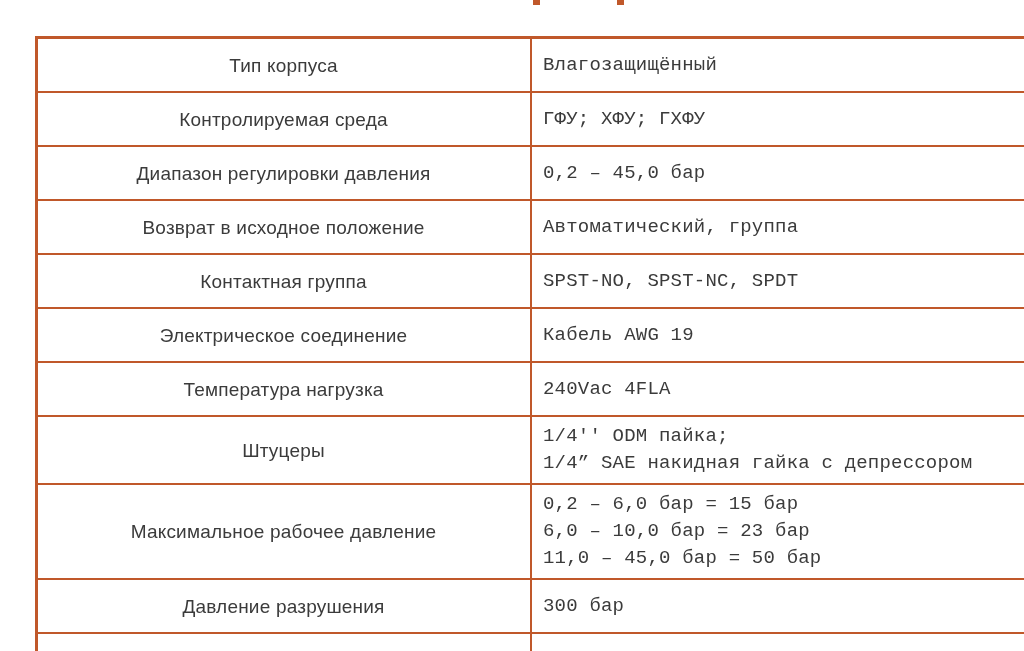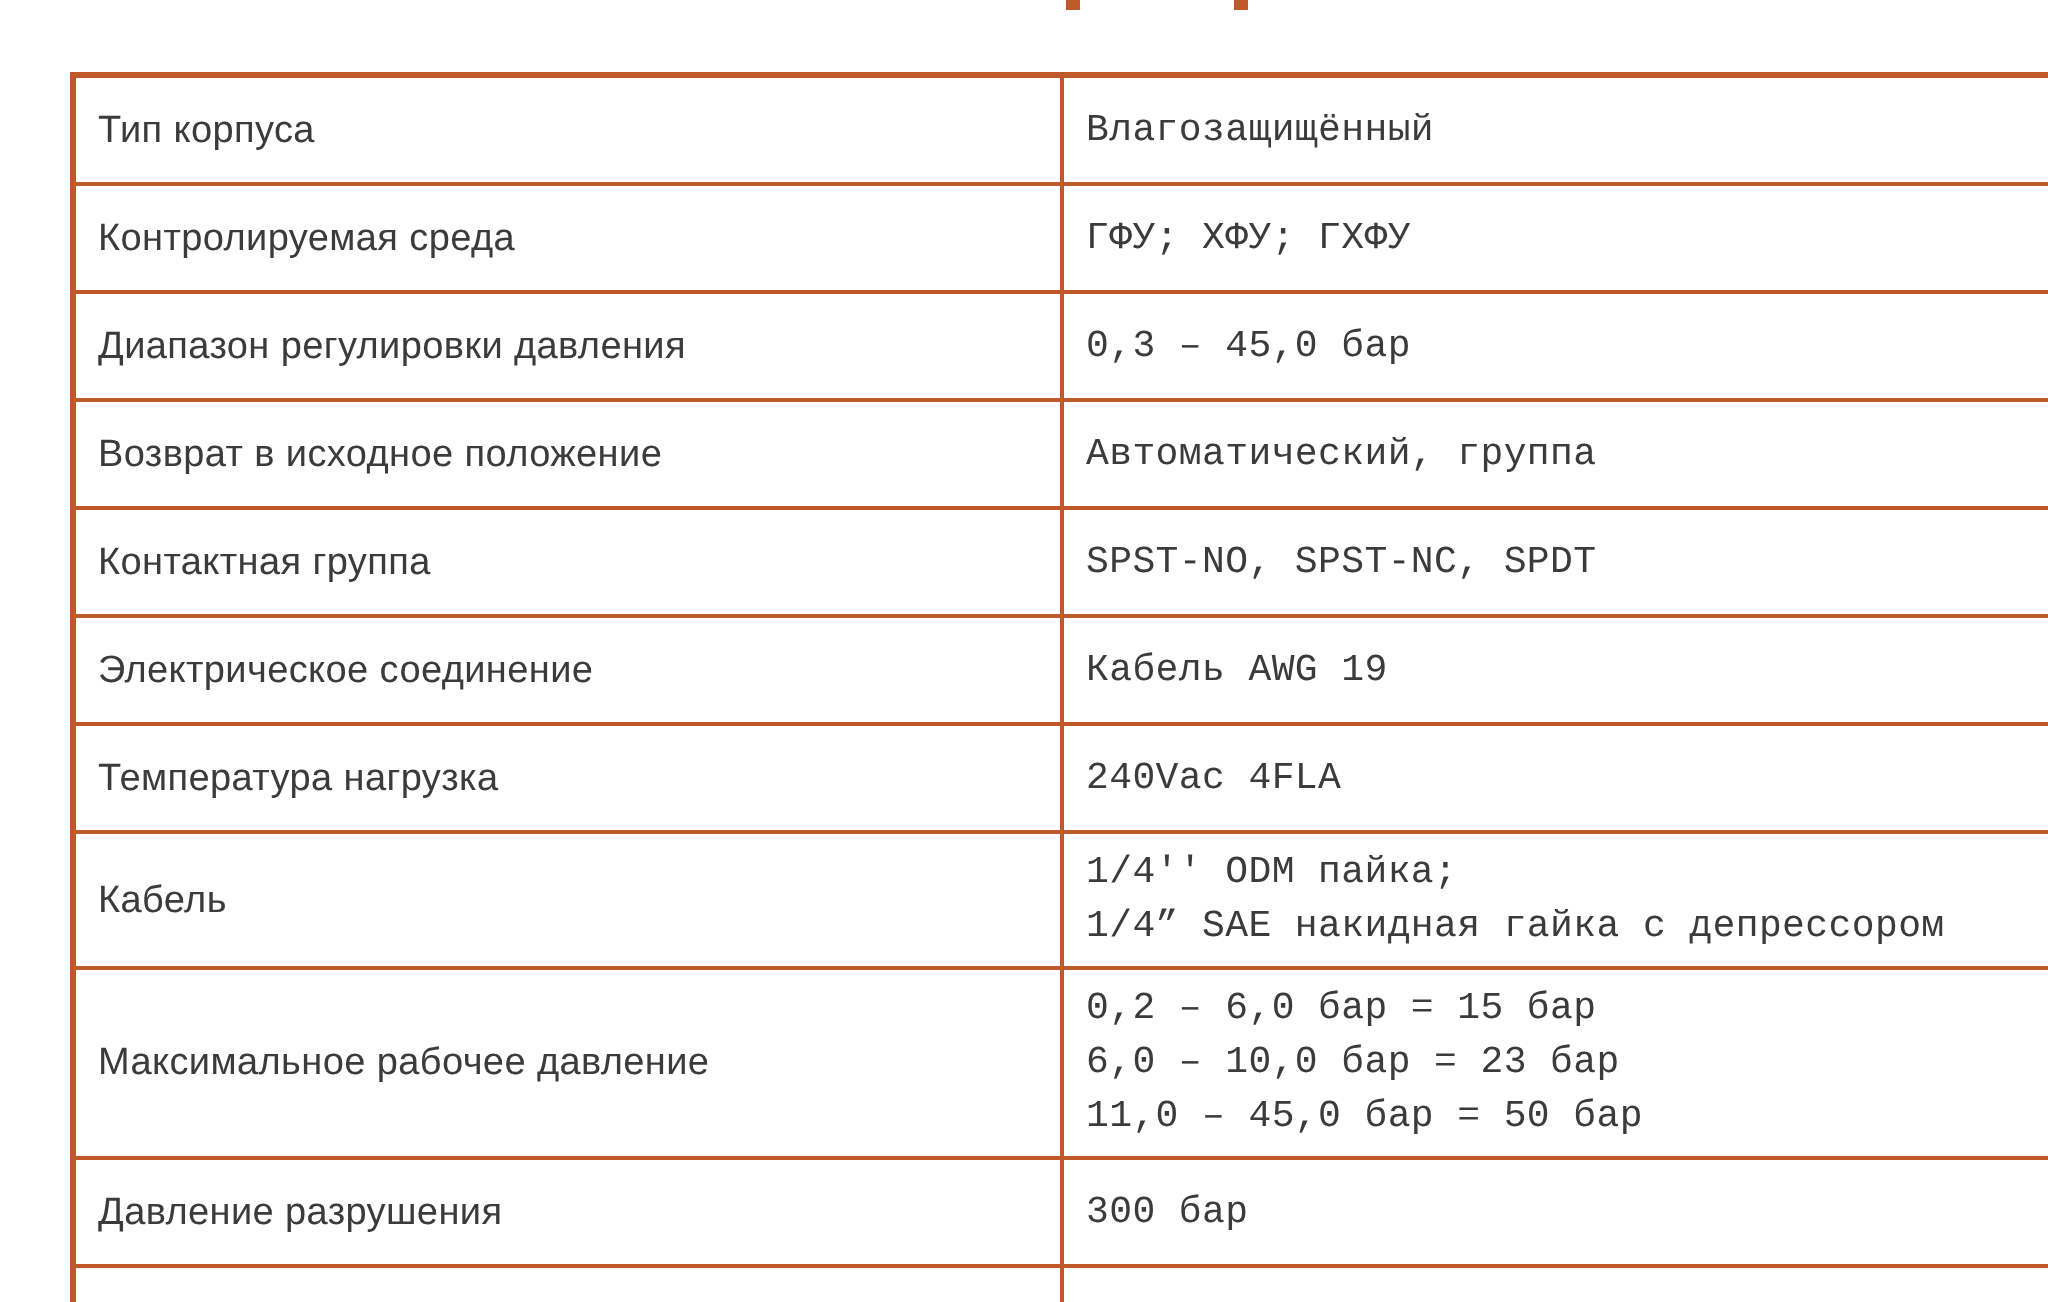--- a/index.html
+++ b/index.html
@@ -38,21 +38,21 @@
     border: 2px solid #C0582A;
     vertical-align: middle;
     padding: 6px 12px 6px 11px;
     height: 40px;
     font-size: 19px;
     line-height: 27px;
     color: #3B3B3B;
     letter-spacing: 0.2px;
     background: #ffffff;
   }
-  table.spec-table td.label-cell { width: 469px; }
+  table.spec-table td.label-cell { width: 469px; text-align: center; }
   table.spec-table td.value-cell { width: 479px; }
   .value-line { white-space: nowrap; font-family: Liberation Mono, monospace; }
 </style>
 </head>
 <body>
 
 <div>
   <div class="title-fragment f1"></div>
   <div class="title-fragment f2"></div>
 </div>
@@ -67,21 +67,21 @@
       </tr>
       <tr>
         <td class="label-cell">Контролируемая среда</td>
         <td class="value-cell">
           <div class="value-line">ГФУ; ХФУ; ГХФУ</div>
         </td>
       </tr>
       <tr>
         <td class="label-cell">Диапазон регулировки давления</td>
         <td class="value-cell">
-          <div class="value-line">0,3 – 45,0 бар</div>
+          <div class="value-line">0,2 – 45,0 бар</div>
         </td>
       </tr>
       <tr>
         <td class="label-cell">Возврат в исходное положение</td>
         <td class="value-cell">
           <div class="value-line">Автоматический, группа</div>
         </td>
       </tr>
       <tr>
         <td class="label-cell">Контактная группа</td>
@@ -95,21 +95,21 @@
           <div class="value-line">Кабель AWG 19</div>
         </td>
       </tr>
       <tr>
         <td class="label-cell">Температура нагрузка</td>
         <td class="value-cell">
           <div class="value-line">240Vac 4FLA</div>
         </td>
       </tr>
       <tr>
-        <td class="label-cell">Кабель</td>
+        <td class="label-cell">Штуцеры</td>
         <td class="value-cell">
           <div class="value-line">1/4'' ODM пайка;</div>
           <div class="value-line">1/4” SAE накидная гайка с депрессором</div>
         </td>
       </tr>
       <tr>
         <td class="label-cell">Максимальное рабочее давление</td>
         <td class="value-cell">
           <div class="value-line">0,2 – 6,0 бар = 15 бар</div>
           <div class="value-line">6,0 – 10,0 бар = 23 бар</div>

